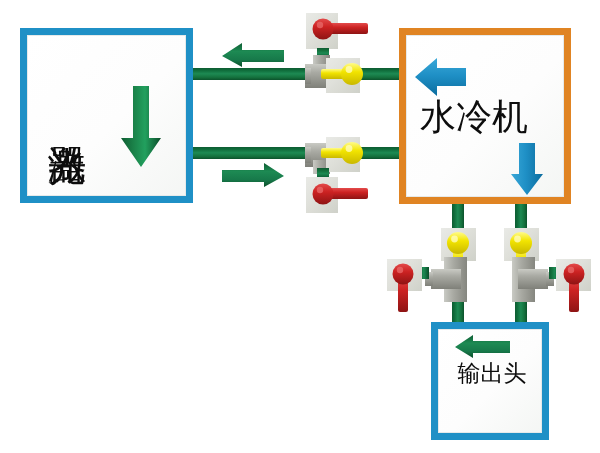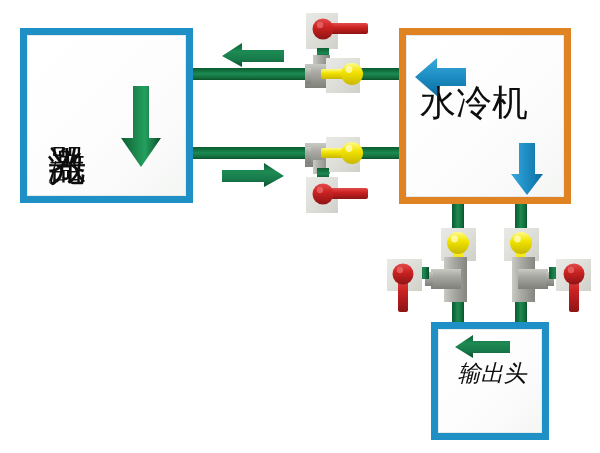--- a/index.html
+++ b/index.html
@@ -50,33 +50,34 @@
     left: 44px; top: 40px;
     width: 48px;
     font-size: 39px;
     line-height: 50px;
     text-align: center;
     writing-mode: vertical-rl;
     text-orientation: upright;
     height: 150px;
   }
   #chiller-label {
-    left: 420px; top: 81px;
+    left: 420px; top: 98px;
     font-size: 36px;
     line-height: 44px;
+    font-family: Liberation Mono, monospace;
   }
   #head-label {
     left: 440px; top: 358px;
     width: 104px;
     font-size: 23px;
     line-height: 31px;
     text-align: center;
     white-space: normal;
   }
-  #head-label .l2 { display:block;font-style:italic; }
+  #head-label .l2 { display:block; }
 
   
   .pipe {
     position: absolute;
   }
   .pipe.h {
     background: linear-gradient(to bottom,
         #0e5c32 0%, #0f6b3a 18%, #1d8a53 48%, #14713d 78%, #0c522c 100%);
   }
   .pipe.v {

